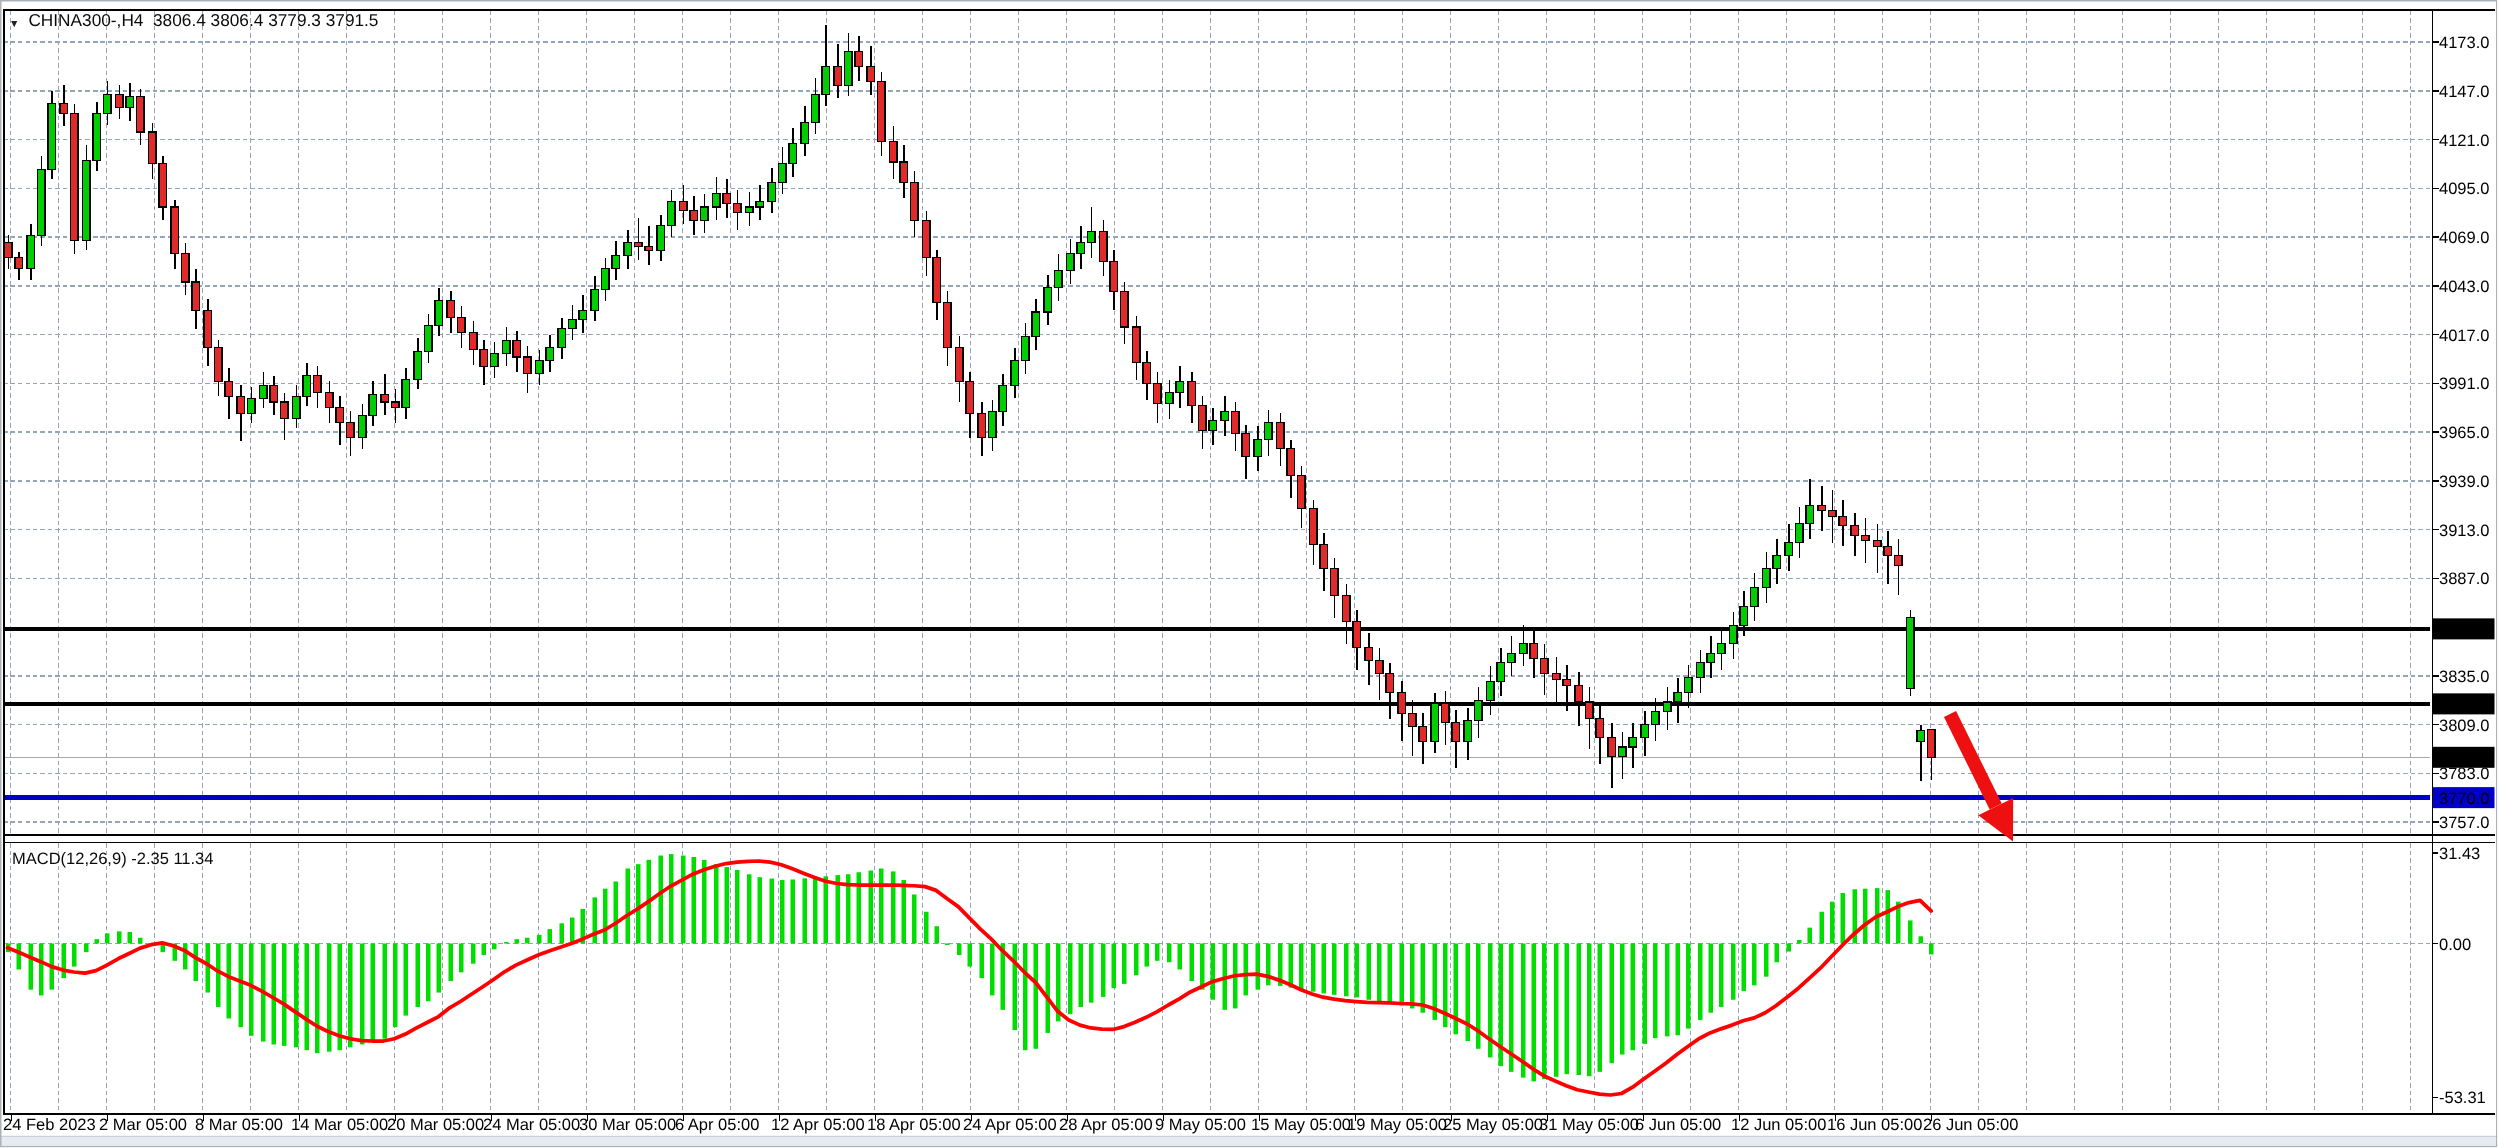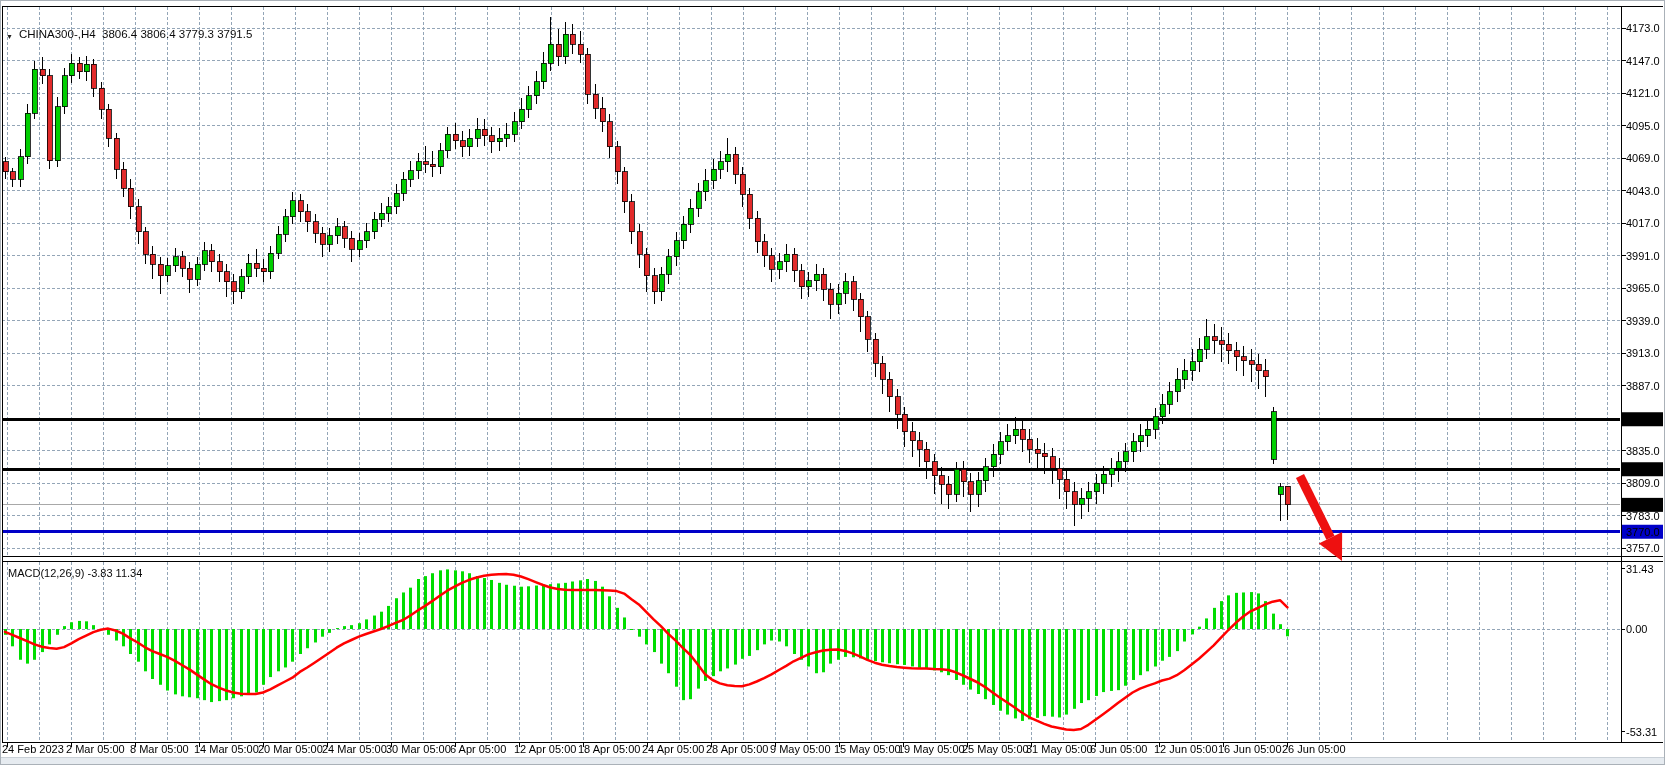--- a/index.html
+++ b/index.html
@@ -1,20 +1,20 @@
 <!DOCTYPE html>
 <html><head>
 <meta charset="utf-8">
 <style>
   html,body{margin:0;padding:0;background:#fff;}
   .screen{position:relative;width:1665px;height:765px;background:#ffffff;
     font-family:"Liberation Sans",sans-serif;overflow:hidden;}
   .screen svg{position:absolute;left:0;top:0;}
   .symbol-line{position:absolute;left:6px;top:8px;display:flex;align-items:flex-end;gap:6px;
-    font-size:11.5px;color:#0a0a0a;white-space:pre;z-index:5;margin-top:20px;}
+    font-size:11.5px;color:#0a0a0a;white-space:pre;z-index:5;}
   .symbol-line .dd{font-size:7px;color:#222;line-height:1;}
   .macd-label{position:absolute;left:8px;top:567px;font-size:11px;color:#0a0a0a;z-index:5;white-space:pre;}
   text{font-family:"Liberation Sans",sans-serif;font-size:11px;fill:#000;}
 </style>
 </head>
 <body>
 
 <div class="screen">
   <svg id="cv" width="1665" height="765" viewBox="0 0 1665 765">
       <g>
@@ -784,14 +784,14 @@
         <line x1="1223.5" y1="743" x2="1223.5" y2="747" stroke="#000" shape-rendering="crispEdges"></line>
         <text x="1218" y="753">16 Jun 05:00</text>
         <line x1="1287.5" y1="743" x2="1287.5" y2="747" stroke="#000" shape-rendering="crispEdges"></line>
         <text x="1282" y="753">26 Jun 05:00</text>
       </g>
     </svg>
   <div class="symbol-line">
     <span class="dd">▼</span>
     <span>CHINA300-,H4  3806.4 3806.4 3779.3 3791.5</span>
   </div>
-  <div class="macd-label">MACD(12,26,9) -3.83 11.34</div>
+  <div class="macd-label">MACD(12,26,9) -2.35 11.34</div>
 </div>
 
 </body></html>

